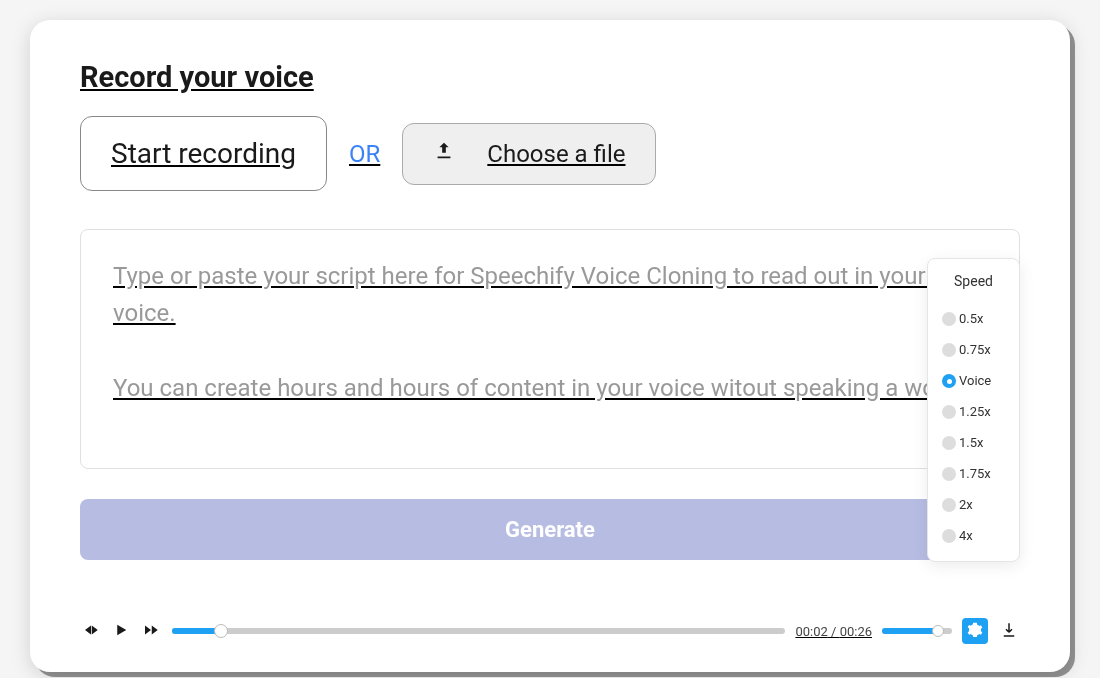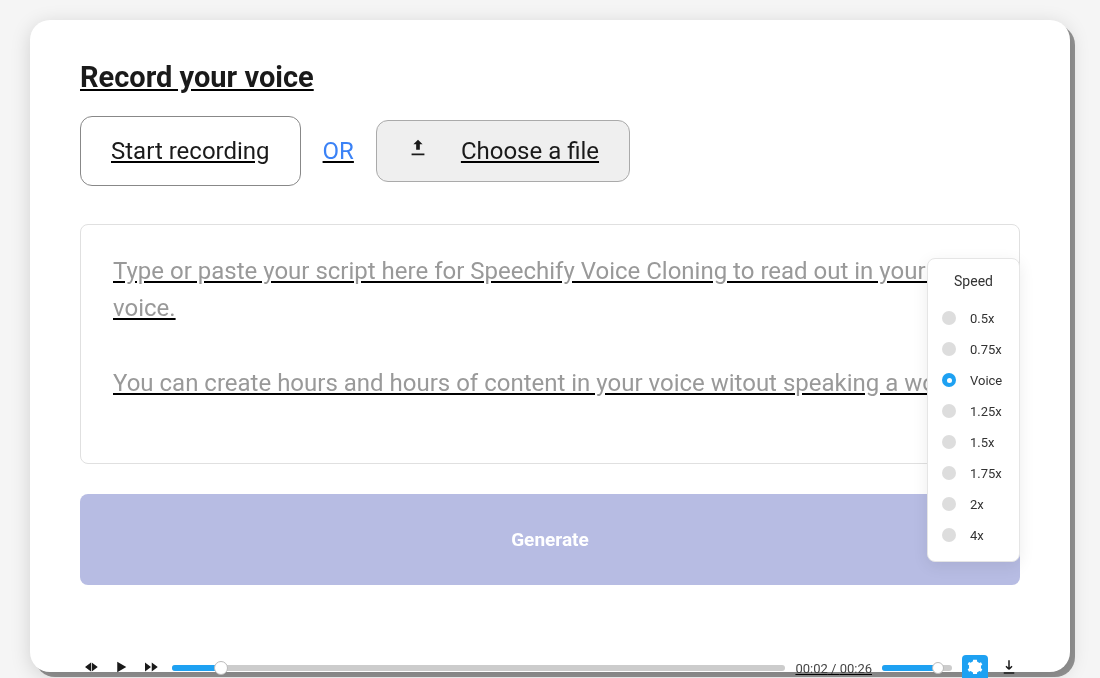--- a/index.html
+++ b/index.html
@@ -36,21 +36,21 @@
       display: flex;
       align-items: center;
       gap: 22px;
       margin-bottom: 38px;
     }
     .btn-outline {
       border: 1.5px solid #888;
       background: #fff;
       border-radius: 12px;
       padding: 20px 30px;
-      font-size: 24px;
+      font-size: 28px;
       color: #1a1a1a;
       cursor: pointer;
       font-family: inherit;
     }
     .or-text {
       font-size: 24px;
       color: #3b82f6;
       font-weight: 400;
     }
     .btn-grey {
@@ -80,26 +80,26 @@
       line-height: 1.55;
       margin-bottom: 30px;
       background: #fff;
       white-space: pre-wrap;
     }
     .generate-btn {
       width: 100%;
       background: #b7bce3;
       border: none;
       border-radius: 8px;
-      padding: 34px;
-      font-size: 19px;
+      padding: 18px;
+      font-size: 22px;
       font-weight: 700;
       color: #fff;
       cursor: pointer;
-      margin-bottom: 22px;
+      margin-bottom: 10px;
       font-family: inherit;
     }
     .player {
       display: flex;
       align-items: center;
       gap: 10px;
       margin-top: 48px;
     }
     .player-controls {
       display: flex;
@@ -223,22 +223,22 @@
       z-index: 10;
     }
     .speed-title {
       text-align: center;
       font-size: 14px;
       color: #333;
       margin-bottom: 14px;
     }
     .speed-option {
       display: flex;
-      align-items: flex-start;
-      gap: 14px;
+      align-items: flex-end;
+      gap: 3px;
       padding: 8px 2px;
       cursor: pointer;
     }
     .radio {
       width: 14px;
       height: 14px;
       border-radius: 50%;
       background: #ddd;
       flex-shrink: 0;
     }

